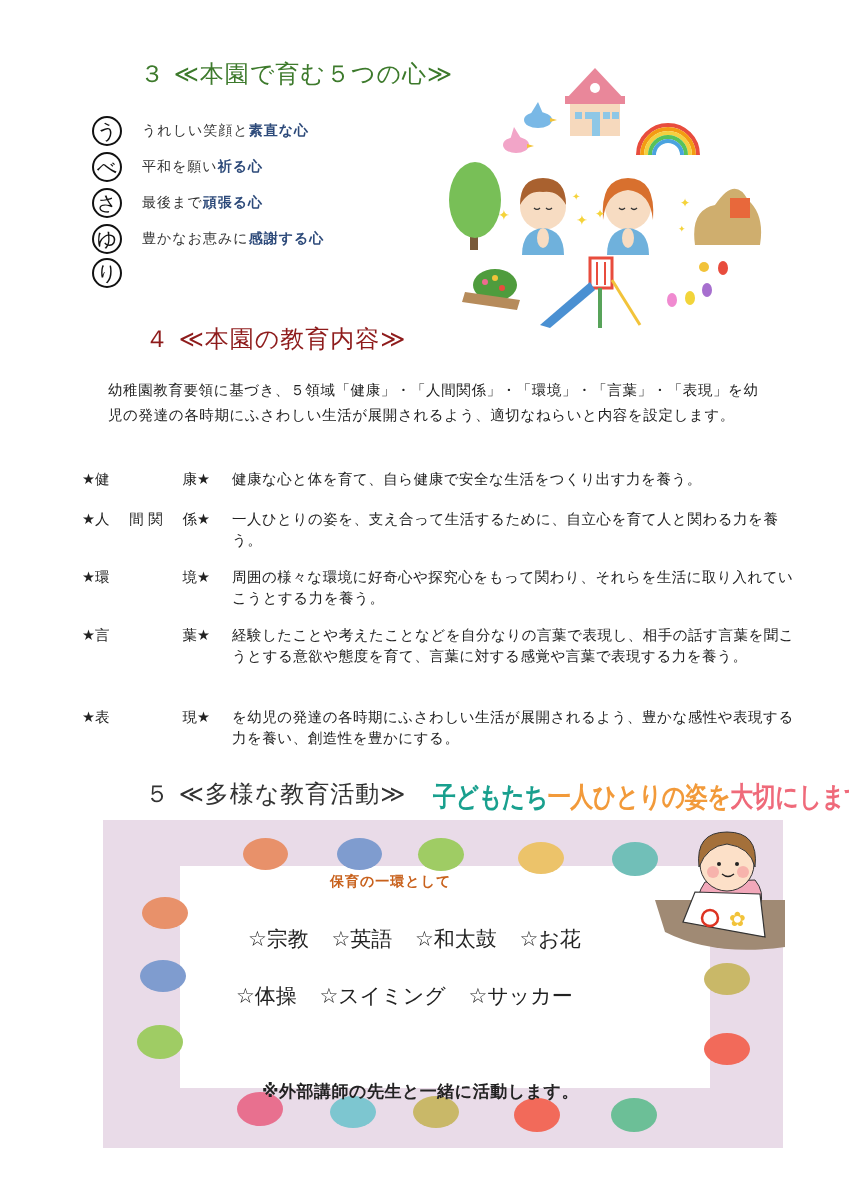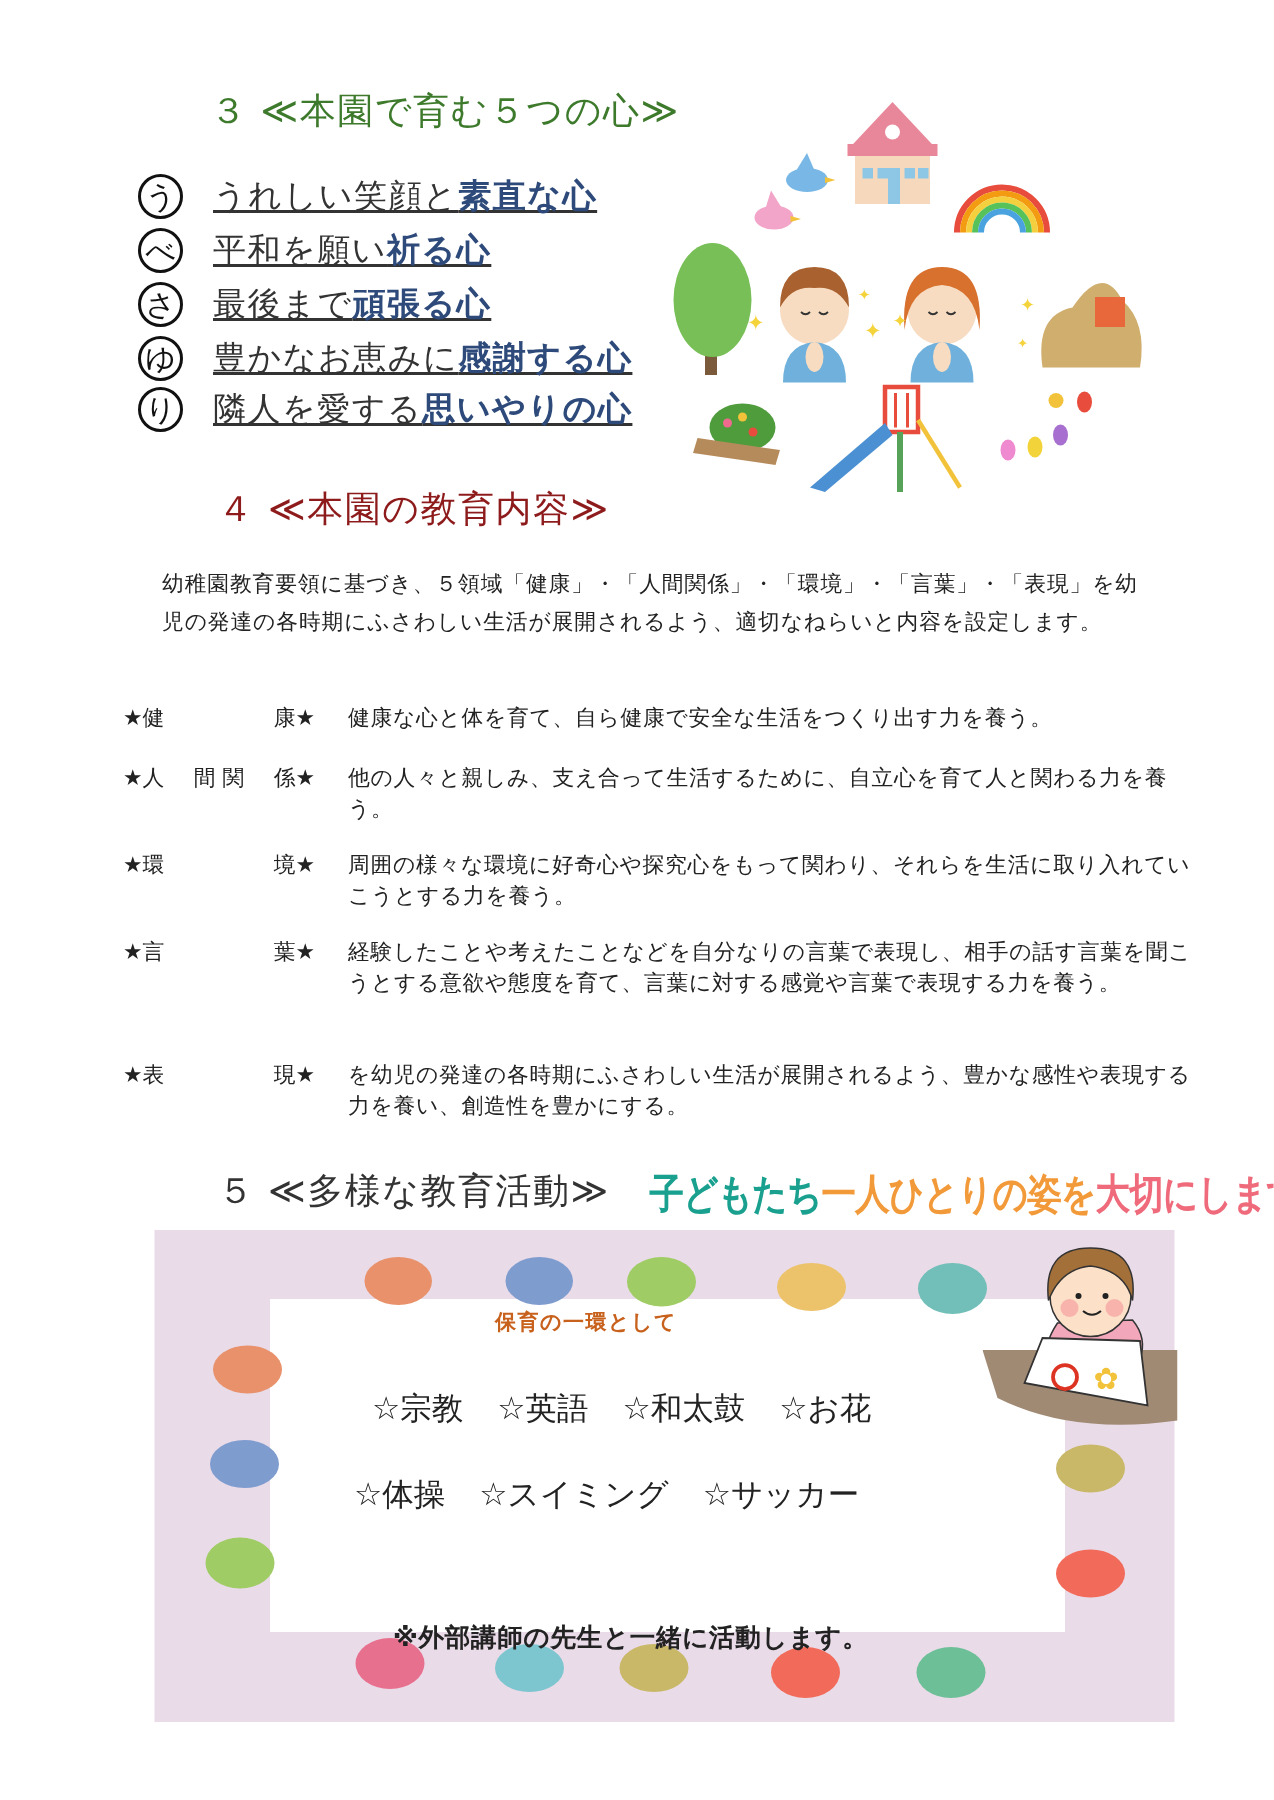--- a/index.html
+++ b/index.html
@@ -9,21 +9,21 @@
 
   .sec-title { position: absolute; font-size: 24px; letter-spacing: 1px; white-space: nowrap; }
   #sec3-title { left: 140px; top: 58px; color: #3d7a2c; }
   #sec4-title { left: 145px; top: 323px; color: #8e1b1b; }
   #sec5-title { left: 145px; top: 778px; color: #333; }
 
   .heart-row { position: absolute; left: 92px; height: 34px; display: flex; align-items: center; }
   .circle-char { width: 30px; height: 30px; border: 2.5px solid #111; border-radius: 50%;
                  display: flex; align-items: center; justify-content: center; font-size: 20px;
                  color: #111; box-sizing: border-box; margin-right: 20px; background: #fff; }
-  .heart-text { font-size: 22px; color: #333; white-space: nowrap; letter-spacing: 1px; text-decoration: underline; }
+  .heart-text { font-size: 14px; color: #333; white-space: nowrap; letter-spacing: 1px; }
   .heart-em { color: #2d4a7a; font-weight: bold; }
 
   #intro { left: 108px; top: 378px; width: 660px; font-size: 14.5px; line-height: 24.5px;
            letter-spacing: 0.6px; color: #222; }
 
   .domain-row { position: absolute; left: 82px; width: 720px; display: flex; font-size: 14.5px;
                 line-height: 21px; color: #222; }
   .domain-label { width: 150px; flex: none; display: flex; justify-content: space-between; padding-right: 0; box-sizing: border-box; }
   .domain-label span { display: inline-block; }
   .domain-desc { flex: 1; letter-spacing: 0.5px; }
@@ -60,21 +60,20 @@
 <div class="heart-row" style="top:186px;">
   <div class="circle-char">さ</div>
   <div class="heart-text"><span>最後まで</span><span class="heart-em">頑張る心</span></div>
 </div>
 <div class="heart-row" style="top:222px;">
   <div class="circle-char">ゆ</div>
   <div class="heart-text"><span>豊かなお恵みに</span><span class="heart-em">感謝する心</span></div>
 </div>
 <div class="heart-row" style="top:256px;">
   <div class="circle-char">り</div>
-  <div class="heart-text"><span>隣人を愛する</span><span class="heart-em">思いやりの心</span></div>
 </div>
 
 <svg class="abs" style="left:440px; top:60px;" width="340" height="275" viewBox="0 0 340 275">
 
   <g>
     <polygon points="155,8 125,40 185,40" fill="#e9879a"></polygon>
     <rect x="125" y="36" width="60" height="8" fill="#e9879a"></rect>
     <rect x="130" y="44" width="50" height="32" fill="#f6d9bd"></rect>
     <circle cx="155" cy="28" r="5" fill="#fff"></circle>
     <rect x="135" y="52" width="7" height="7" fill="#8ec7e6"></rect>
@@ -171,21 +170,21 @@
       <span style="margin-right:22px;">康★</span>
     </div>
   <div class="domain-desc">健康な心と体を育て、自ら健康で安全な生活をつくり出す力を養う。</div>
 </div>
 <div class="domain-row" style="top:509px;">
   <div class="domain-label">
       <span>★人</span>
       <span>間 関</span>
       <span style="margin-right:22px;">係★</span>
     </div>
-  <div class="domain-desc">他の人々と親しみ、支え合って生活するために、自立心を育て人と関わる力を養う。</div>
+  <div class="domain-desc">一人ひとりの姿を、支え合って生活するために、自立心を育て人と関わる力を養う。</div>
 </div>
 <div class="domain-row" style="top:567px;">
   <div class="domain-label">
       <span>★環</span>
       <span></span>
       <span style="margin-right:22px;">境★</span>
     </div>
   <div class="domain-desc">周囲の様々な環境に好奇心や探究心をもって関わり、それらを生活に取り入れていこうとする力を養う。</div>
 </div>
 <div class="domain-row" style="top:625px;">

